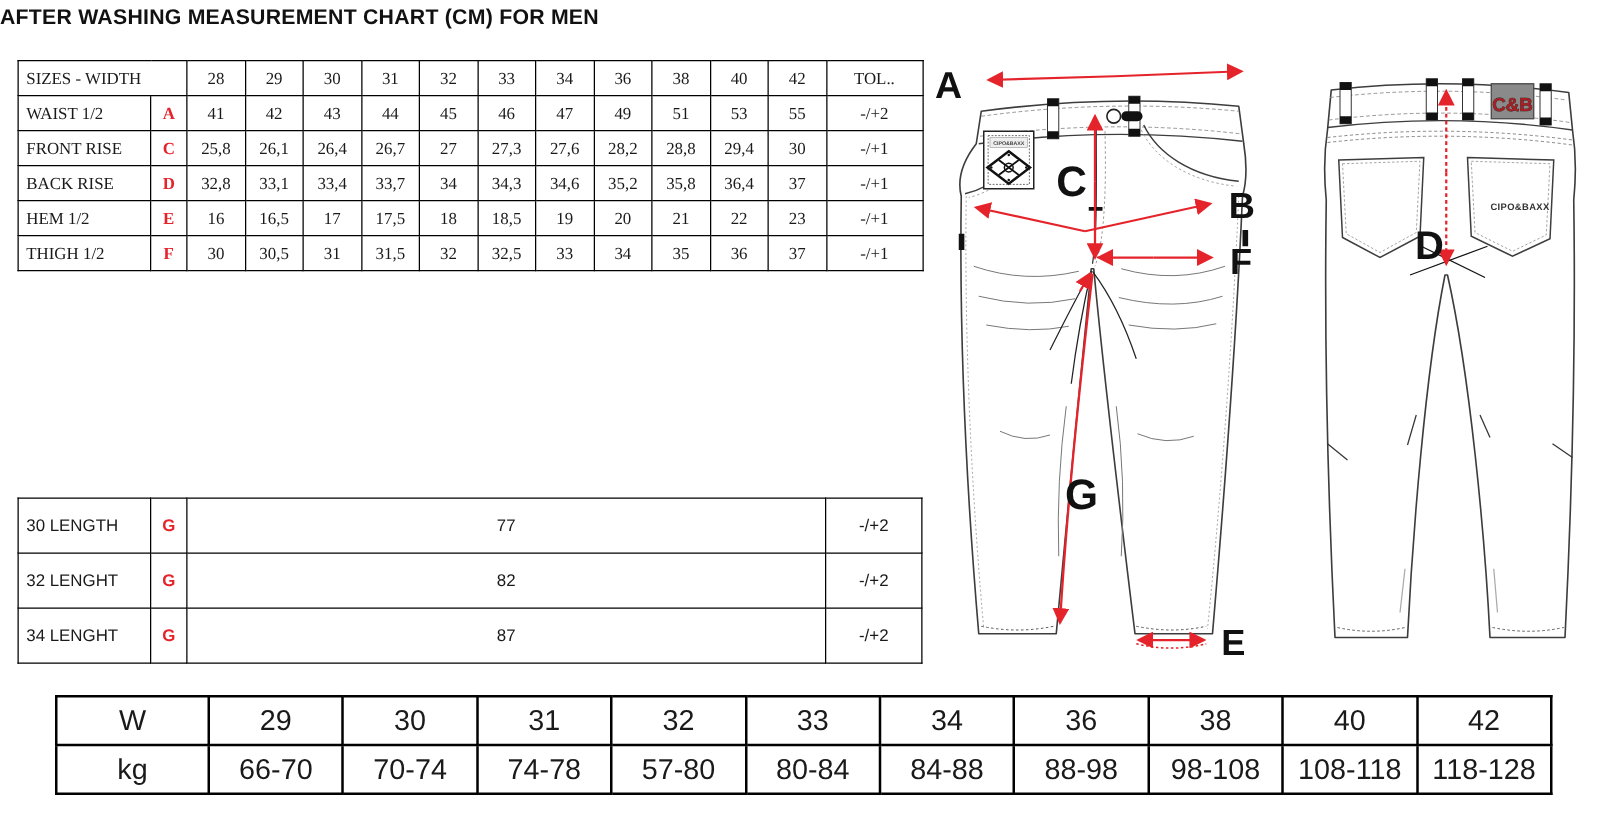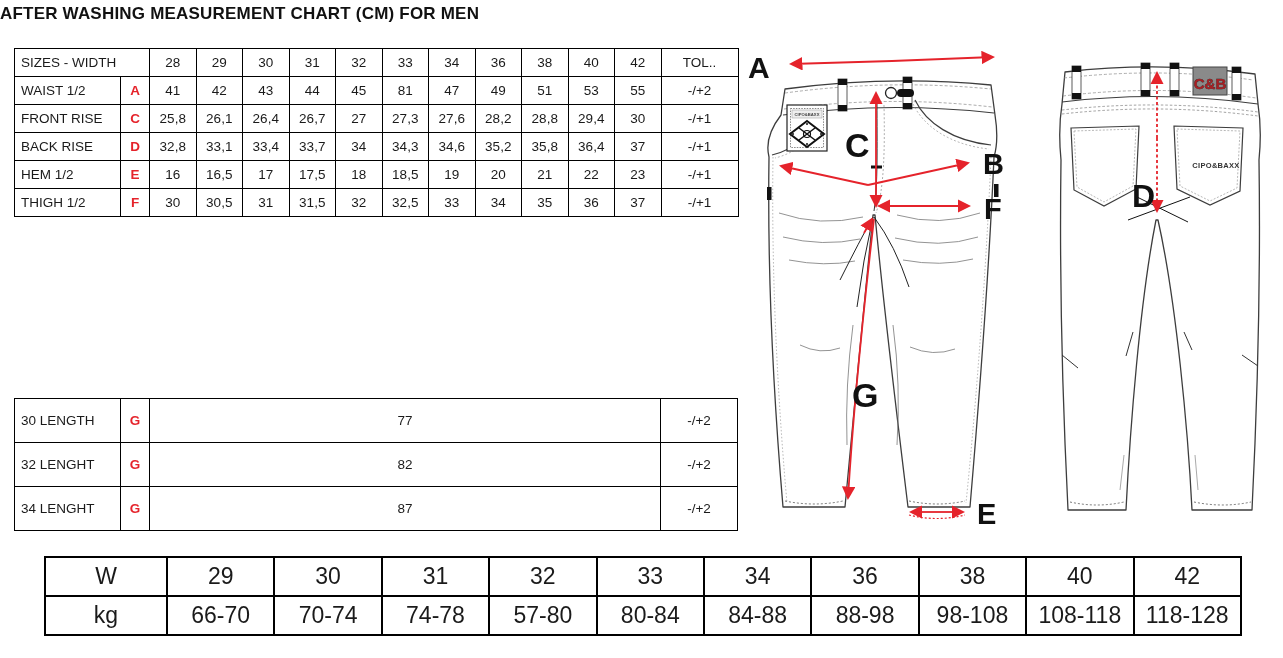--- a/index.html
+++ b/index.html
@@ -6,21 +6,21 @@
   body{width:1283px;height:658px;position:relative;overflow:hidden;
        font-family:"Liberation Sans",sans-serif;color:#1a1a1a;}
   .title{position:absolute;left:0;top:4px;width:740px;text-align:left;
          font-size:17px;font-weight:bold;letter-spacing:.2px;color:#111;}
   table{border-collapse:collapse;position:absolute;table-layout:fixed;background:#fff;}
   td,th{border:1px solid #000;text-align:center;vertical-align:middle;
         font-size:13.5px;font-weight:normal;padding:0;white-space:nowrap;overflow:hidden;}
   .lbl{text-align:left;padding-left:6px;}
   .letter{font-weight:bold;}
   #size-table{left:14px;top:48px;width:723px;}
-  #size-table tr{height:28px;}
+  #size-table tr{height:28px;font-family:Liberation Serif, serif;}
   #length-table{left:14px;top:398px;width:723px;}
   #length-table tr{height:44px;}
   #weight-table{left:44px;top:556px;width:1196px;}
   #weight-table td{border:2px solid #000;font-size:23px;}
   #weight-table tr{height:39px;}
   svg{position:absolute;}
   svg text.big-letter{font-family:"Liberation Sans",sans-serif;font-weight:900;fill:#111;}
 </style>
 </head>
 <body>
@@ -61,21 +61,21 @@
         <th>TOL..</th>
       </tr>
       <tr>
         <td class="lbl">WAIST 1/2</td>
         <td class="letter" style="color: rgb(229, 35, 43);">A</td>
         <td>41</td>
         <td>42</td>
         <td>43</td>
         <td>44</td>
         <td>45</td>
-        <td>81</td>
+        <td>46</td>
         <td>47</td>
         <td>49</td>
         <td>51</td>
         <td>53</td>
         <td>55</td>
         <td>-/+2</td>
       </tr>
       <tr>
         <td class="lbl">FRONT RISE</td>
         <td class="letter" style="color: rgb(229, 35, 43);">C</td>

